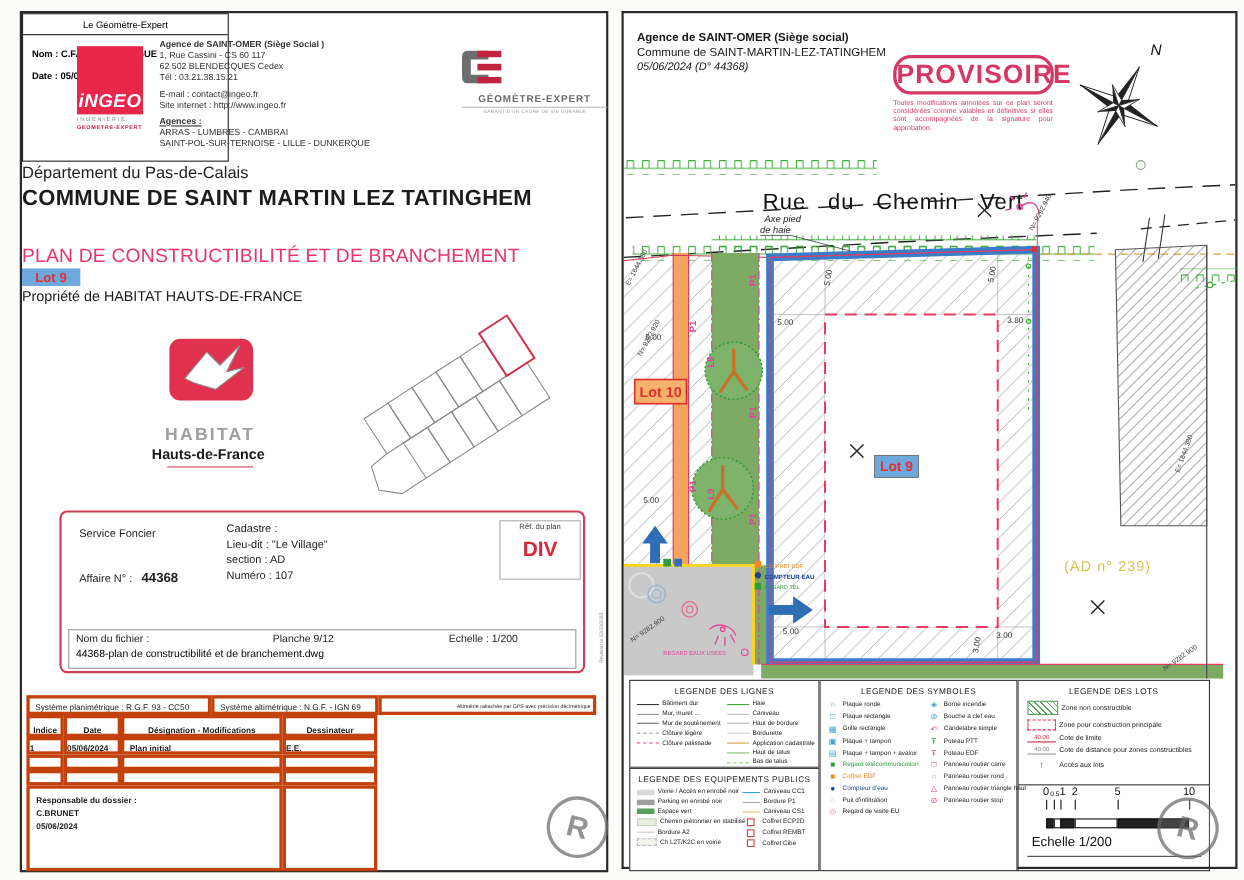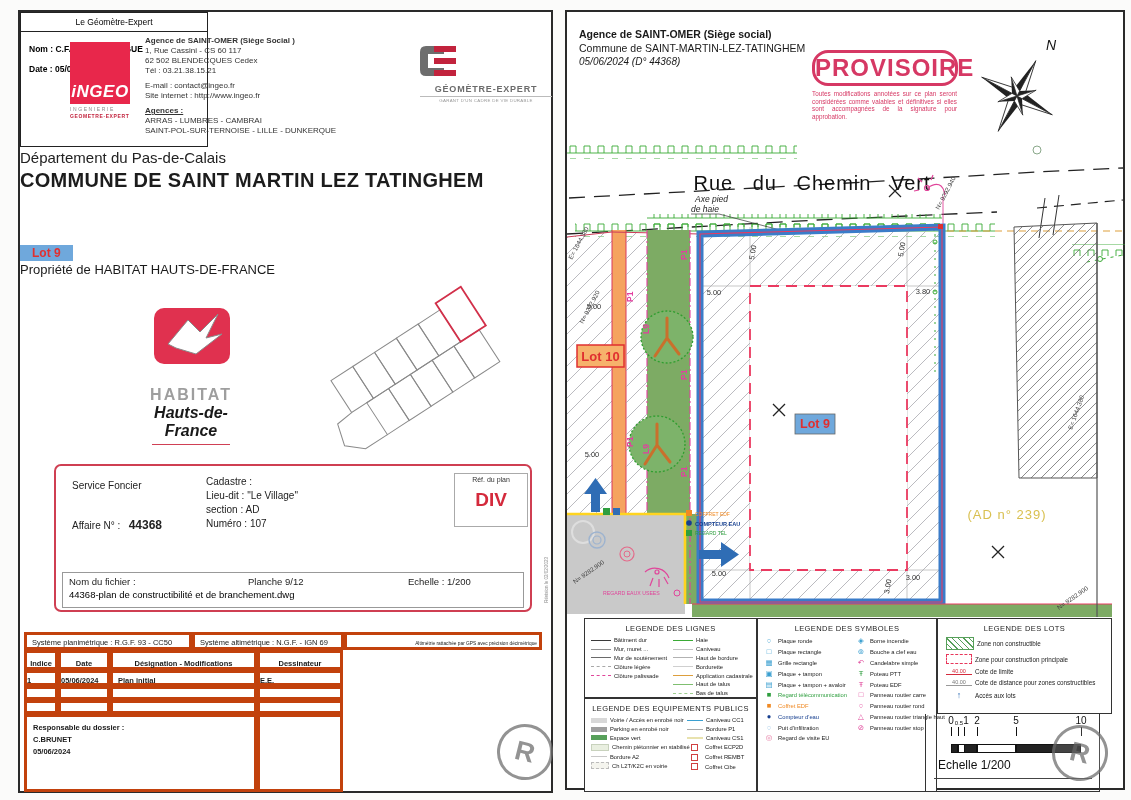--- a/index.html
+++ b/index.html
@@ -27,21 +27,21 @@
   #tb-dept{left:0;top:137px;width:535px;font-size:15px;color:#222;}
   #tb-commune{left:0;top:157px;width:535px;font-size:20px;font-weight:bold;color:#1c1c1c;letter-spacing:.3px;}
   #tb-street{left:0;top:184px;width:535px;font-size:14px;color:#222;}
   #tb-plan{left:0;top:210px;width:535px;font-size:17.5px;color:#e8356b;letter-spacing:.2px;}
   #tb-lot{left:0;top:231px;width:535px;}
   #tb-lot span{display:inline-block;background:#6fa8dc;color:#e03030;font-size:12px;font-weight:bold;padding:1px 12px;}
   #tb-owner{left:0;top:250px;width:535px;font-size:13px;color:#1a1a1a;}
   
   #habitat{left:118px;top:292px;width:106px;height:116px;}
   #habitat .word1{font-size:16px;font-weight:bold;color:#9e9e9e;letter-spacing:2px;text-align:center;margin-top:14px;}
-  #habitat .word2{font-size:16px;font-weight:bold;color:#1a1a1a;text-align:center;font-style:italic;}
+  #habitat .word2{font-size:13px;font-weight:bold;color:#1a1a1a;}
   #habitat .redlines{height:2px;margin:2px 14px 0 14px;border-bottom:1px solid #d04055;}
   
   #cartouche{left:34px;top:452px;width:478px;height:148px;border:2.5px solid #cf3f52;border-radius:7px;box-sizing:border-box;}
   .ct-txt{position:absolute;font-size:10px;color:#222;}
   #ct-ref{position:absolute;left:398px;top:7px;width:72px;height:52px;border:1px solid #aaa;}
   #ct-ref .l1{font-size:7px;text-align:center;margin-top:2px;color:#333;}
   #ct-ref .l2{font-size:19px;font-weight:bold;color:#d42a3c;text-align:center;margin-top:6px;}
   #ct-bottom{position:absolute;left:6px;top:106px;width:460px;height:34px;border:1px solid #999;}
   #ct-bottom .row1{position:relative;font-size:9.5px;color:#222;margin-top:3px;}
   #ct-rev{left:524px;top:545px;font-size:4.5px;color:#888;writing-mode:vertical-rl;transform:rotate(180deg);}
@@ -55,21 +55,21 @@
   .stamp{position:absolute;width:50px;height:50px;border:3px solid #6f6f6f;border-radius:50%;opacity:.75;
     display:flex;align-items:center;justify-content:center;font-size:27px;font-weight:bold;color:#6f6f6f;transform:rotate(14deg);background:rgba(255,255,255,.2);}
   
   #rh-line1{left:12px;top:16px;font-size:10.5px;font-weight:bold;color:#1a1a1a;}
   #rh-line2{left:12px;top:30px;font-size:10.5px;color:#1a1a1a;}
   #rh-line3{left:12px;top:44px;font-size:10px;font-style:italic;color:#1a1a1a;}
   #provisoire{left:245px;top:38px;width:140px;border:3px solid #d63864;border-radius:16px;color:#d63864;
     font-size:24px;font-weight:bold;text-align:center;letter-spacing:1px;padding:1px 0;}
   #prov-note{left:245px;top:78px;width:145px;font-size:6.3px;color:#d63864;text-align:justify;line-height:7.5px;}
   
-  .lg-box{position:absolute;border:1.5px solid #333;box-sizing:border-box;background:#fff;margin-left:12px;}
+  .lg-box{position:absolute;border:1.5px solid #333;box-sizing:border-box;background:#fff;}
   .lg-title{font-size:7.5px;color:#222;text-align:center;margin:5px 2px 3px 2px;letter-spacing:.4px;}
   .lg-cols{display:flex;}
   .lg-col{display:flex;flex-direction:column;}
   .lg-row{display:flex;align-items:center;gap:3px;margin:1.4px 0;}
   .lg-label{font-size:5.8px;color:#222;white-space:nowrap;}
   .ln{display:inline-block;width:20px;height:0;flex-shrink:0;}
   .sw{display:inline-block;width:16px;height:5px;flex-shrink:0;}
   .sym{display:inline-block;width:12px;text-align:center;font-size:7.5px;line-height:8px;flex-shrink:0;}
   .ln-batiment{border-top:1.6px solid #3a3a3a;}
   .ln-mur{border-top:1px solid #909090;}
@@ -145,20 +145,21 @@
         <rect x="14" y="0" width="22" height="6" fill="#c2233d"></rect>
         <rect x="14" y="12" width="22" height="6" fill="#c2233d"></rect>
         <rect x="14" y="24" width="22" height="6" fill="#c2233d"></rect>
       </svg>
       <div id="ge-title">GÉOMÈTRE-EXPERT</div>
       <div id="ge-sub">GARANT D'UN CADRE DE VIE DURABLE</div>
     </div>
 
     <div class="abs ctr" id="tb-dept">Département du Pas-de-Calais</div>
     <div class="abs ctr" id="tb-commune">COMMUNE DE SAINT MARTIN LEZ TATINGHEM</div>
+    <div class="abs ctr" id="tb-plan">PLAN DE CONSTRUCTIBILITÉ ET DE BRANCHEMENT</div>
     <div class="abs ctr" id="tb-lot"><span>Lot 9</span></div>
     <div class="abs ctr" id="tb-owner">Propriété de HABITAT HAUTS-DE-FRANCE</div>
 
     <div class="abs" id="habitat">
       <svg width="106" height="64" viewBox="0 0 106 64">
         <rect x="16" y="4" width="76" height="56" rx="10" fill="#e0314f"></rect>
         <path d="M30,40 L50,16 L62,28 L80,10 L68,34 L84,30 L58,50 L38,44 Z" fill="#fff" stroke="#8a8a8a" stroke-width="1"></path>
       </svg>
       <div class="word1">HABITAT</div>
       <div class="word2">Hauts-de-France</div>

